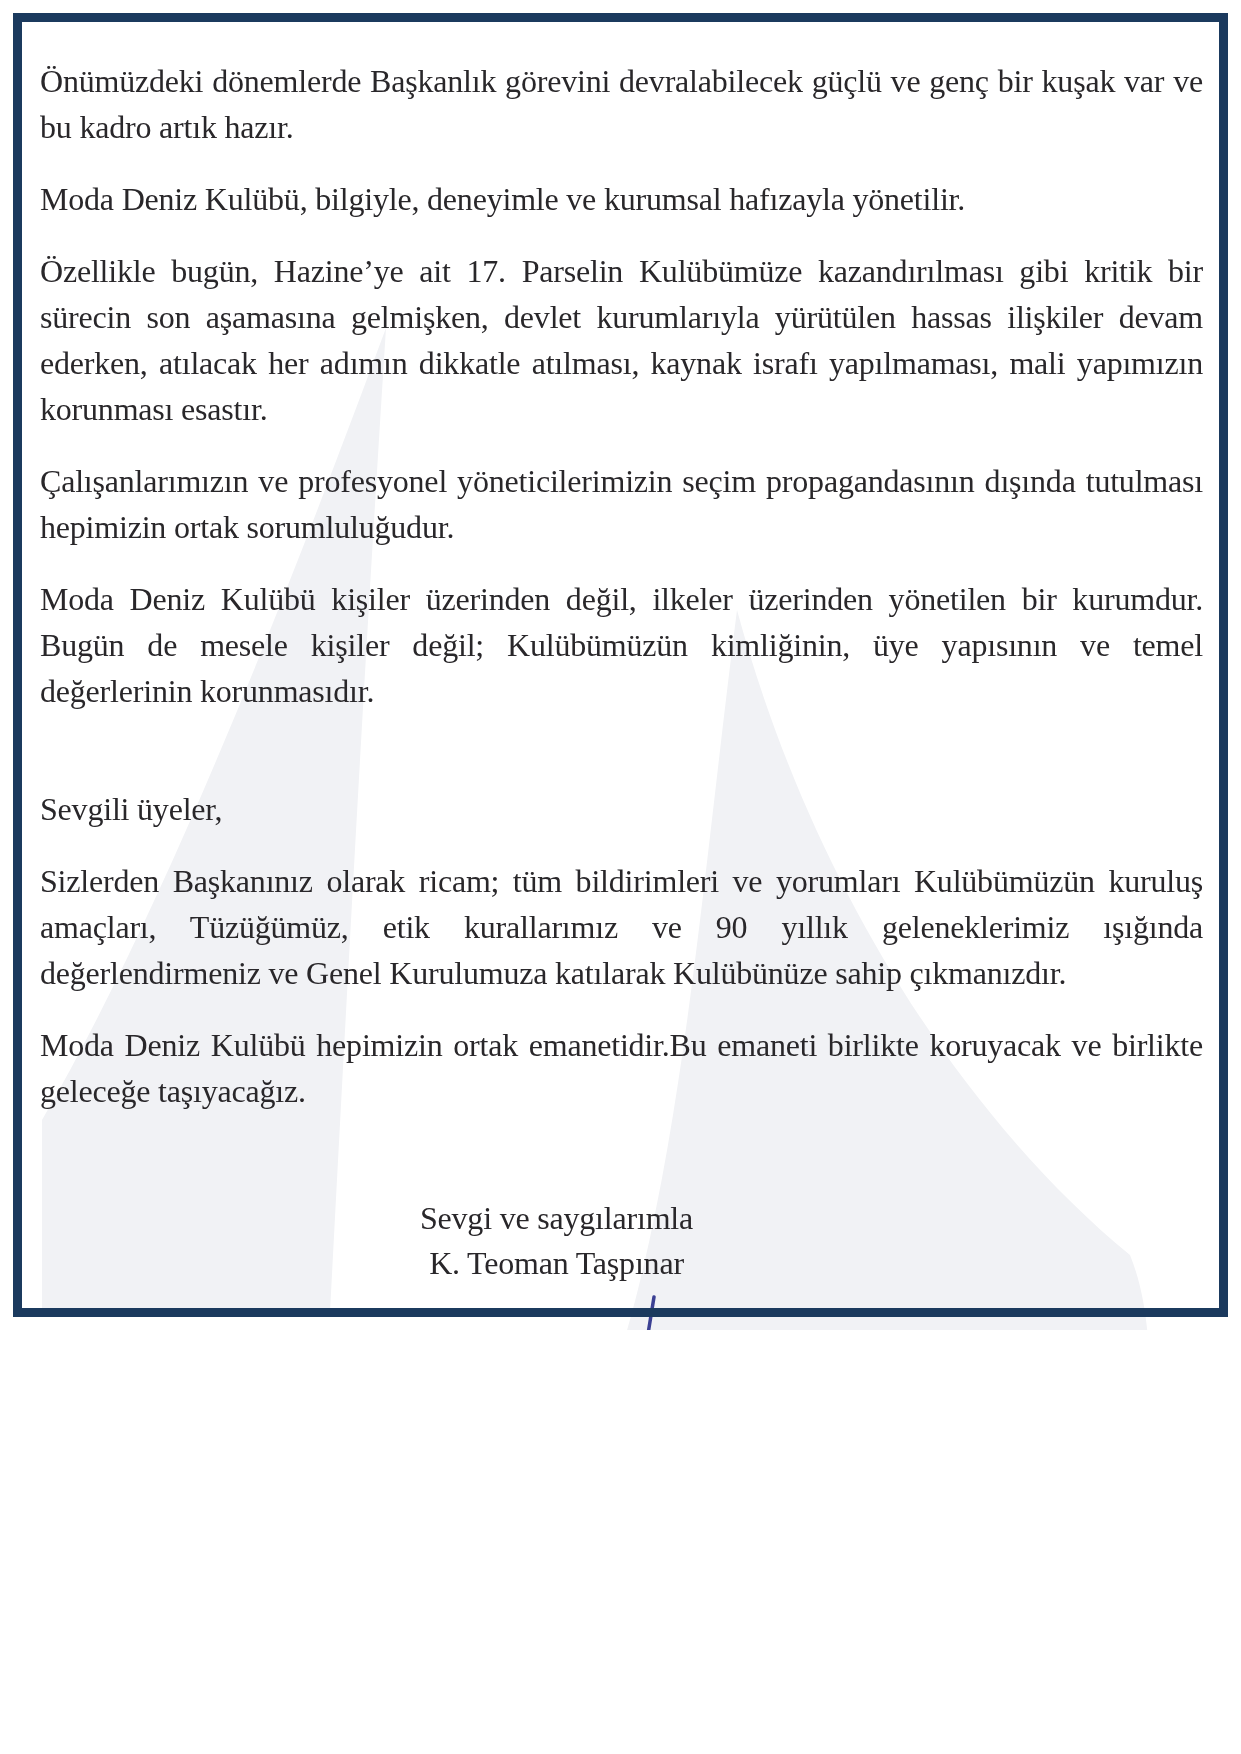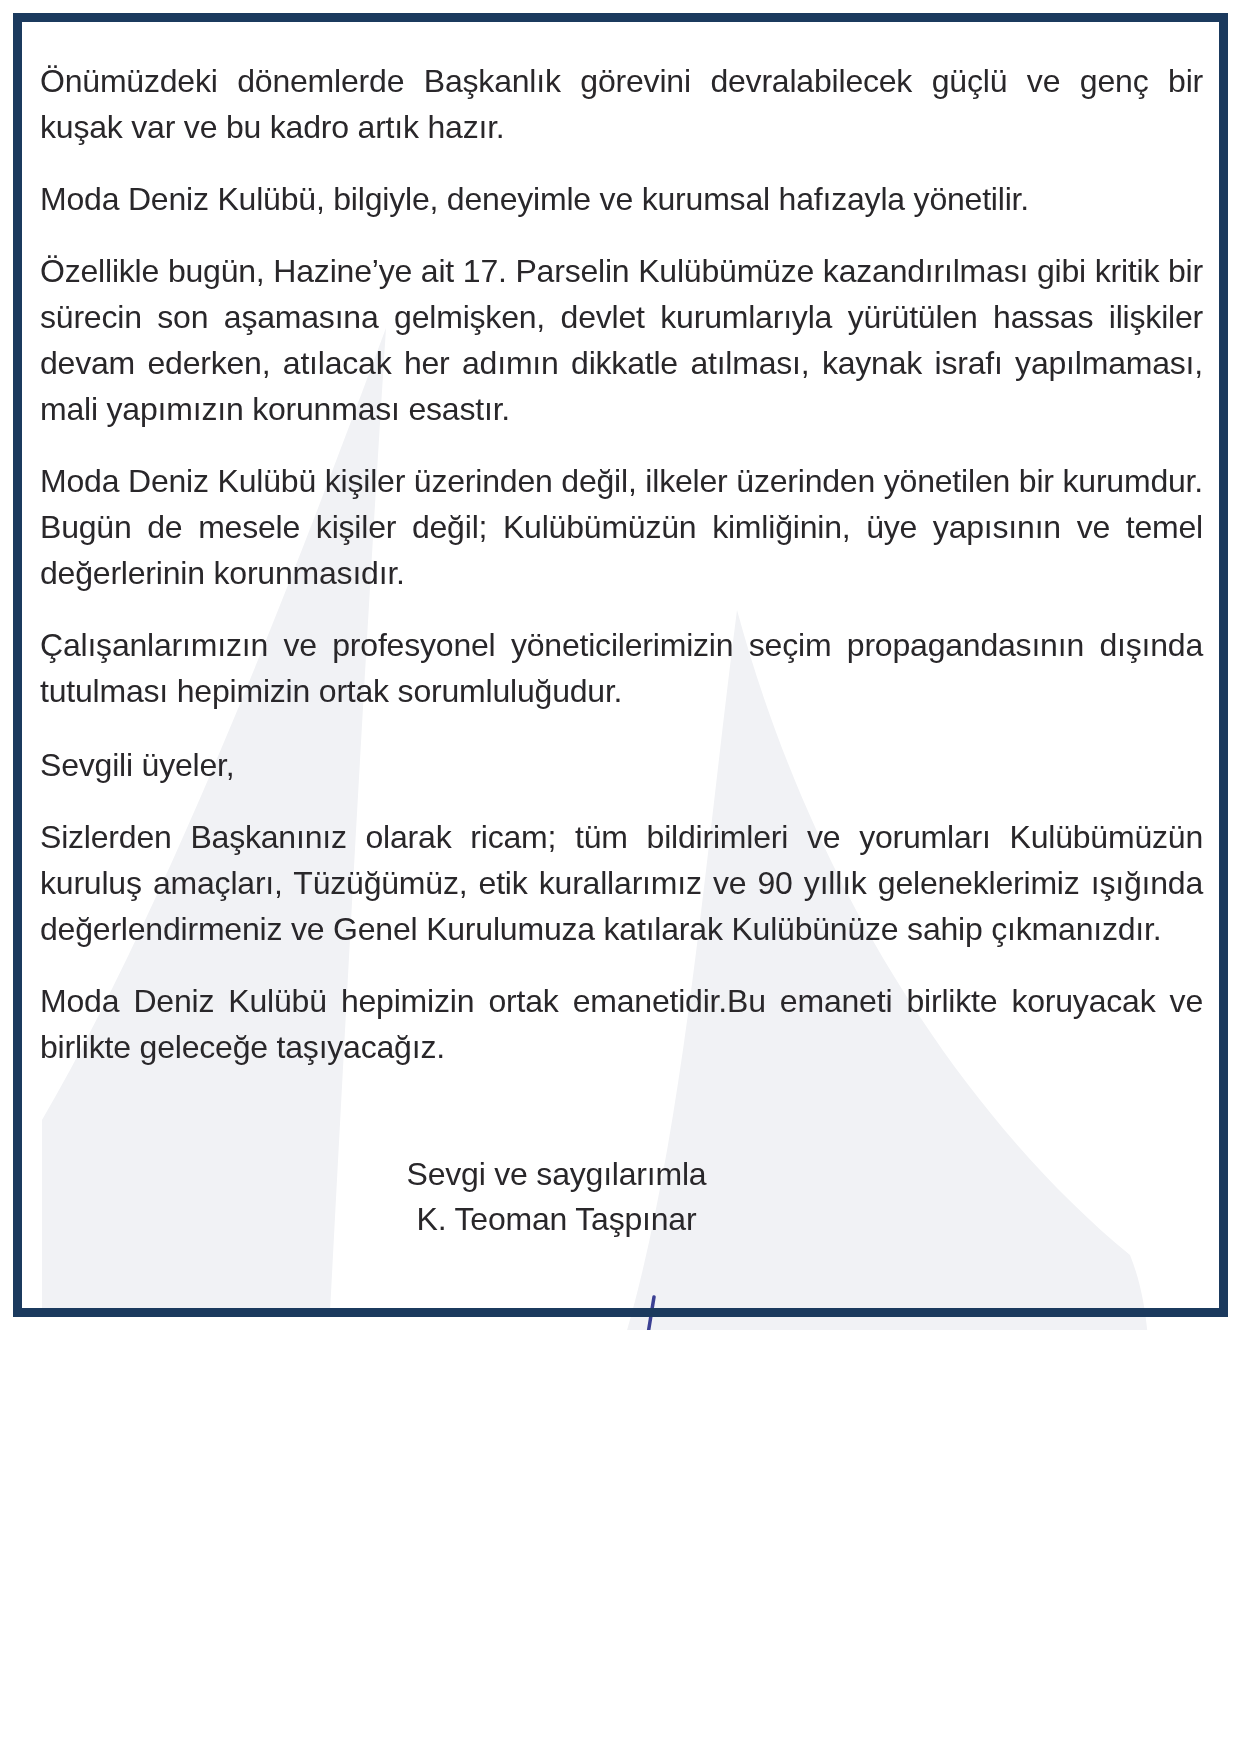--- a/index.html
+++ b/index.html
@@ -1,21 +1,21 @@
 <!DOCTYPE html>
 <html><head>
 <meta charset="utf-8">
 <style>
   html,body{margin:0;padding:0;background:#ffffff;}
   .page{
     position:relative;
     width:1241px;height:1330px;
     background:#ffffff;
     overflow:hidden;
-    font-family:Liberation Sans, sans-serif;
+    font-family:Liberation Serif, serif;
   }
   .page-frame{
     position:absolute;
     left:13px;top:13px;right:13px;bottom:13px;
     border:9px solid #1b3a5e;
     pointer-events:none;
     z-index:3;
   }
   .watermark{
     position:absolute;left:0;top:0;z-index:0;
@@ -27,21 +27,21 @@
     color:#29272a;
     font-size:32px;
     line-height:46px;
     letter-spacing:-0.2px;
   }
   .para{
     margin:0 0 26px 0;
     text-align:justify;
     text-justify:inter-word;
   }
-  .section-gap{margin-top:28px;}
+  .section-gap{margin-top:72px;}
   .salutation{text-align:left;}
   .signoff{
     margin-top:82px;
     margin-right:130px;
     text-align:center;
     line-height:45px;
   }
   .signoff p{margin:0;}
   .signature-svg{
     position:absolute;left:0;top:0;z-index:2;
@@ -57,22 +57,22 @@
     <path d="M386,328 C300,560 170,900 42,1120 L42,1312 L330,1312 C348,970 366,640 386,328 Z" fill="#f1f2f5"></path>
     <path d="M737,610 C810,880 960,1115 1130,1255 C1153,1312 1151,1382 1145,1430 C905,1525 640,1600 352,1665 C470,1560 560,1470 610,1385 C680,1180 700,900 737,610 Z" fill="#f1f2f5"></path>
   </svg>
 
   <div class="page-frame"></div>
 
   <div class="content">
     <p class="para">Önümüzdeki dönemlerde Başkanlık görevini devralabilecek güçlü ve genç bir kuşak var ve bu kadro artık hazır.</p>
     <p class="para">Moda Deniz Kulübü, bilgiyle, deneyimle ve kurumsal hafızayla yönetilir.</p>
     <p class="para">Özellikle bugün, Hazine’ye ait 17. Parselin Kulübümüze kazandırılması gibi kritik bir sürecin son aşamasına gelmişken, devlet kurumlarıyla yürütülen hassas ilişkiler devam ederken, atılacak her adımın dikkatle atılması, kaynak israfı yapılmaması, mali yapımızın korunması esastır.</p>
+    <p class="para">Çalışanlarımızın ve profesyonel yöneticilerimizin seçim propagandasının dışında tutulması hepimizin ortak sorumluluğudur.</p>
     <p class="para">Moda Deniz Kulübü kişiler üzerinden değil, ilkeler üzerinden yönetilen bir kurumdur. Bugün de mesele kişiler değil; Kulübümüzün kimliğinin, üye yapısının ve temel değerlerinin korunmasıdır.</p>
-    <p class="para">Çalışanlarımızın ve profesyonel yöneticilerimizin seçim propagandasının dışında tutulması hepimizin ortak sorumluluğudur.</p>
     <p class="para salutation section-gap">Sevgili üyeler,</p>
     <p class="para">Sizlerden Başkanınız olarak ricam; tüm bildirimleri ve yorumları Kulübümüzün kuruluş amaçları, Tüzüğümüz, etik kurallarımız ve 90 yıllık geleneklerimiz ışığında değerlendirmeniz ve Genel Kurulumuza katılarak Kulübünüze sahip çıkmanızdır.</p>
     <p class="para">Moda Deniz Kulübü hepimizin ortak emanetidir.Bu emaneti birlikte koruyacak ve birlikte geleceğe taşıyacağız.</p>
 
     <div class="signoff">
       <p>Sevgi ve saygılarımla</p>
       <p>K. Teoman Taşpınar</p>
     </div>
   </div>
 

